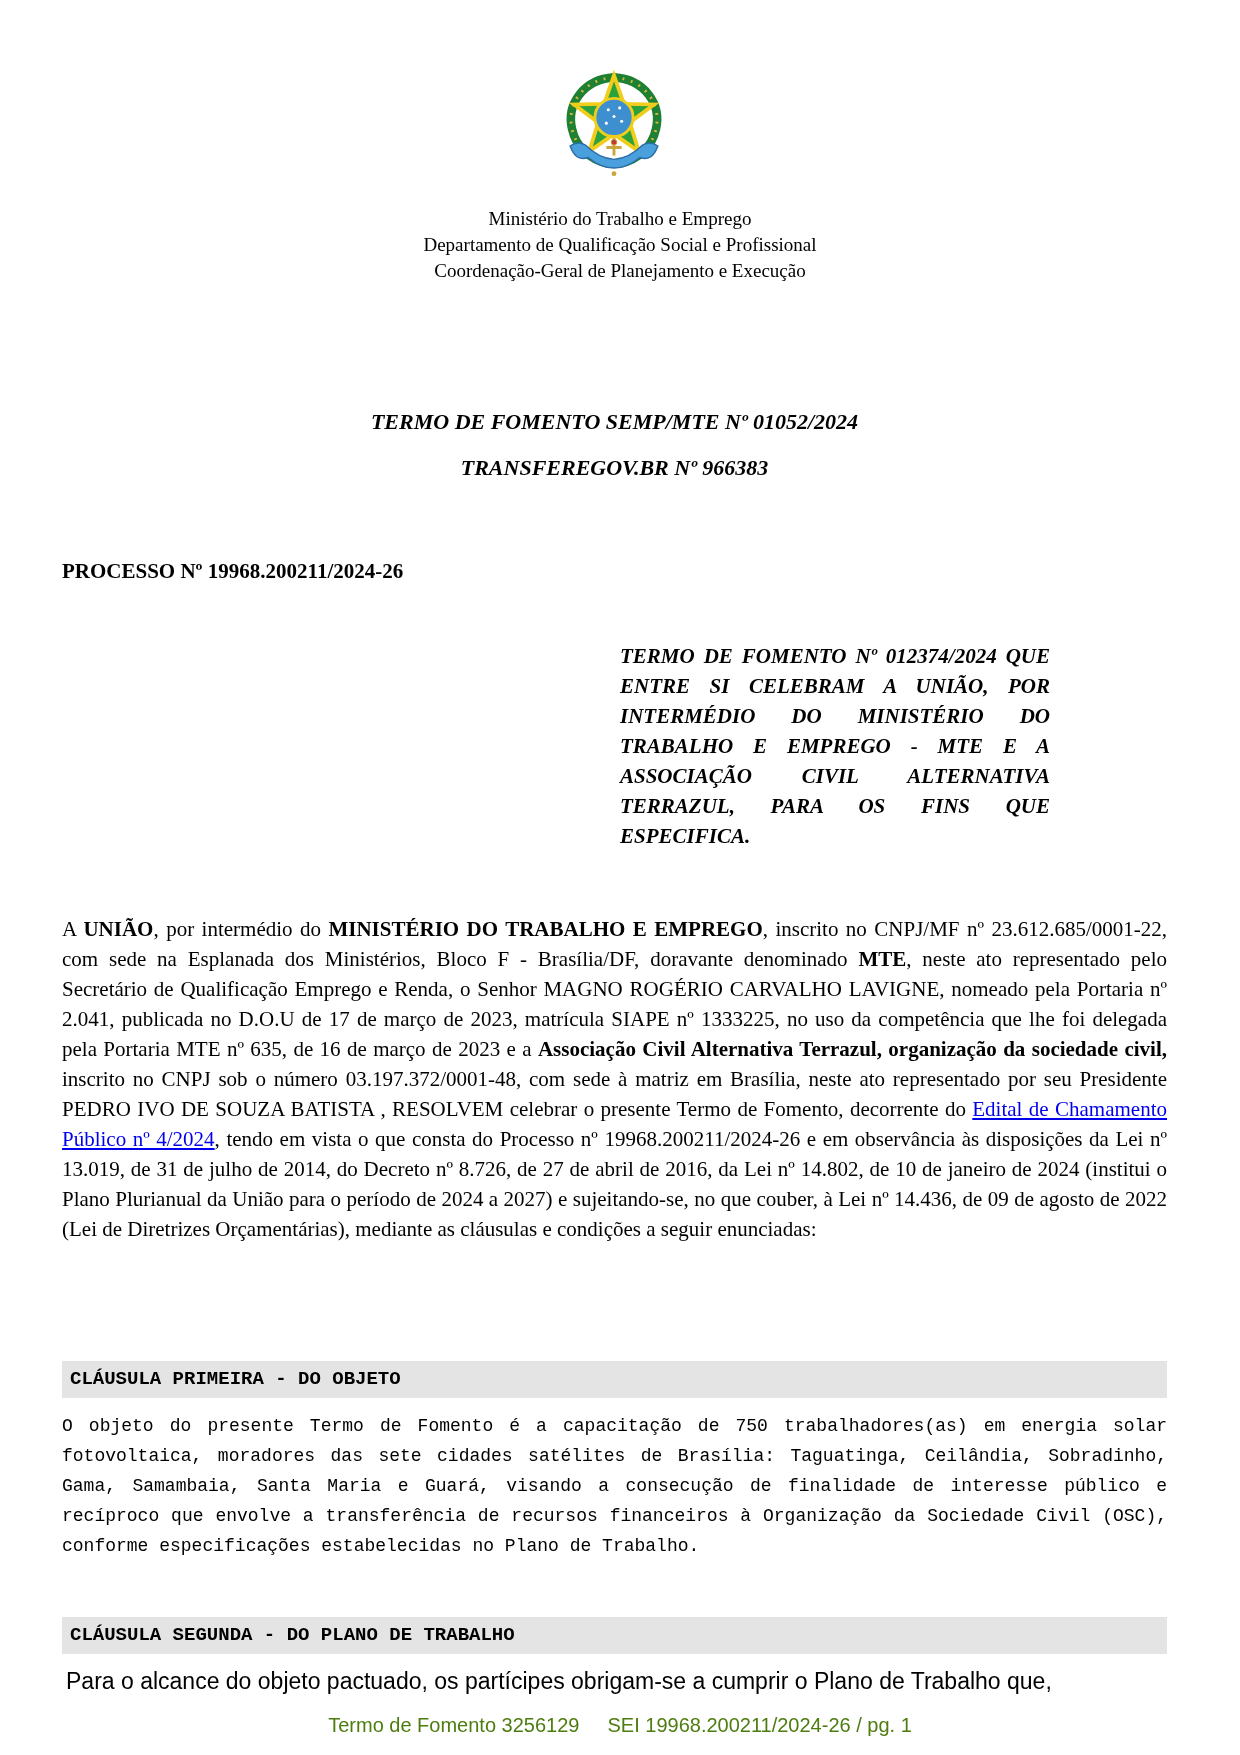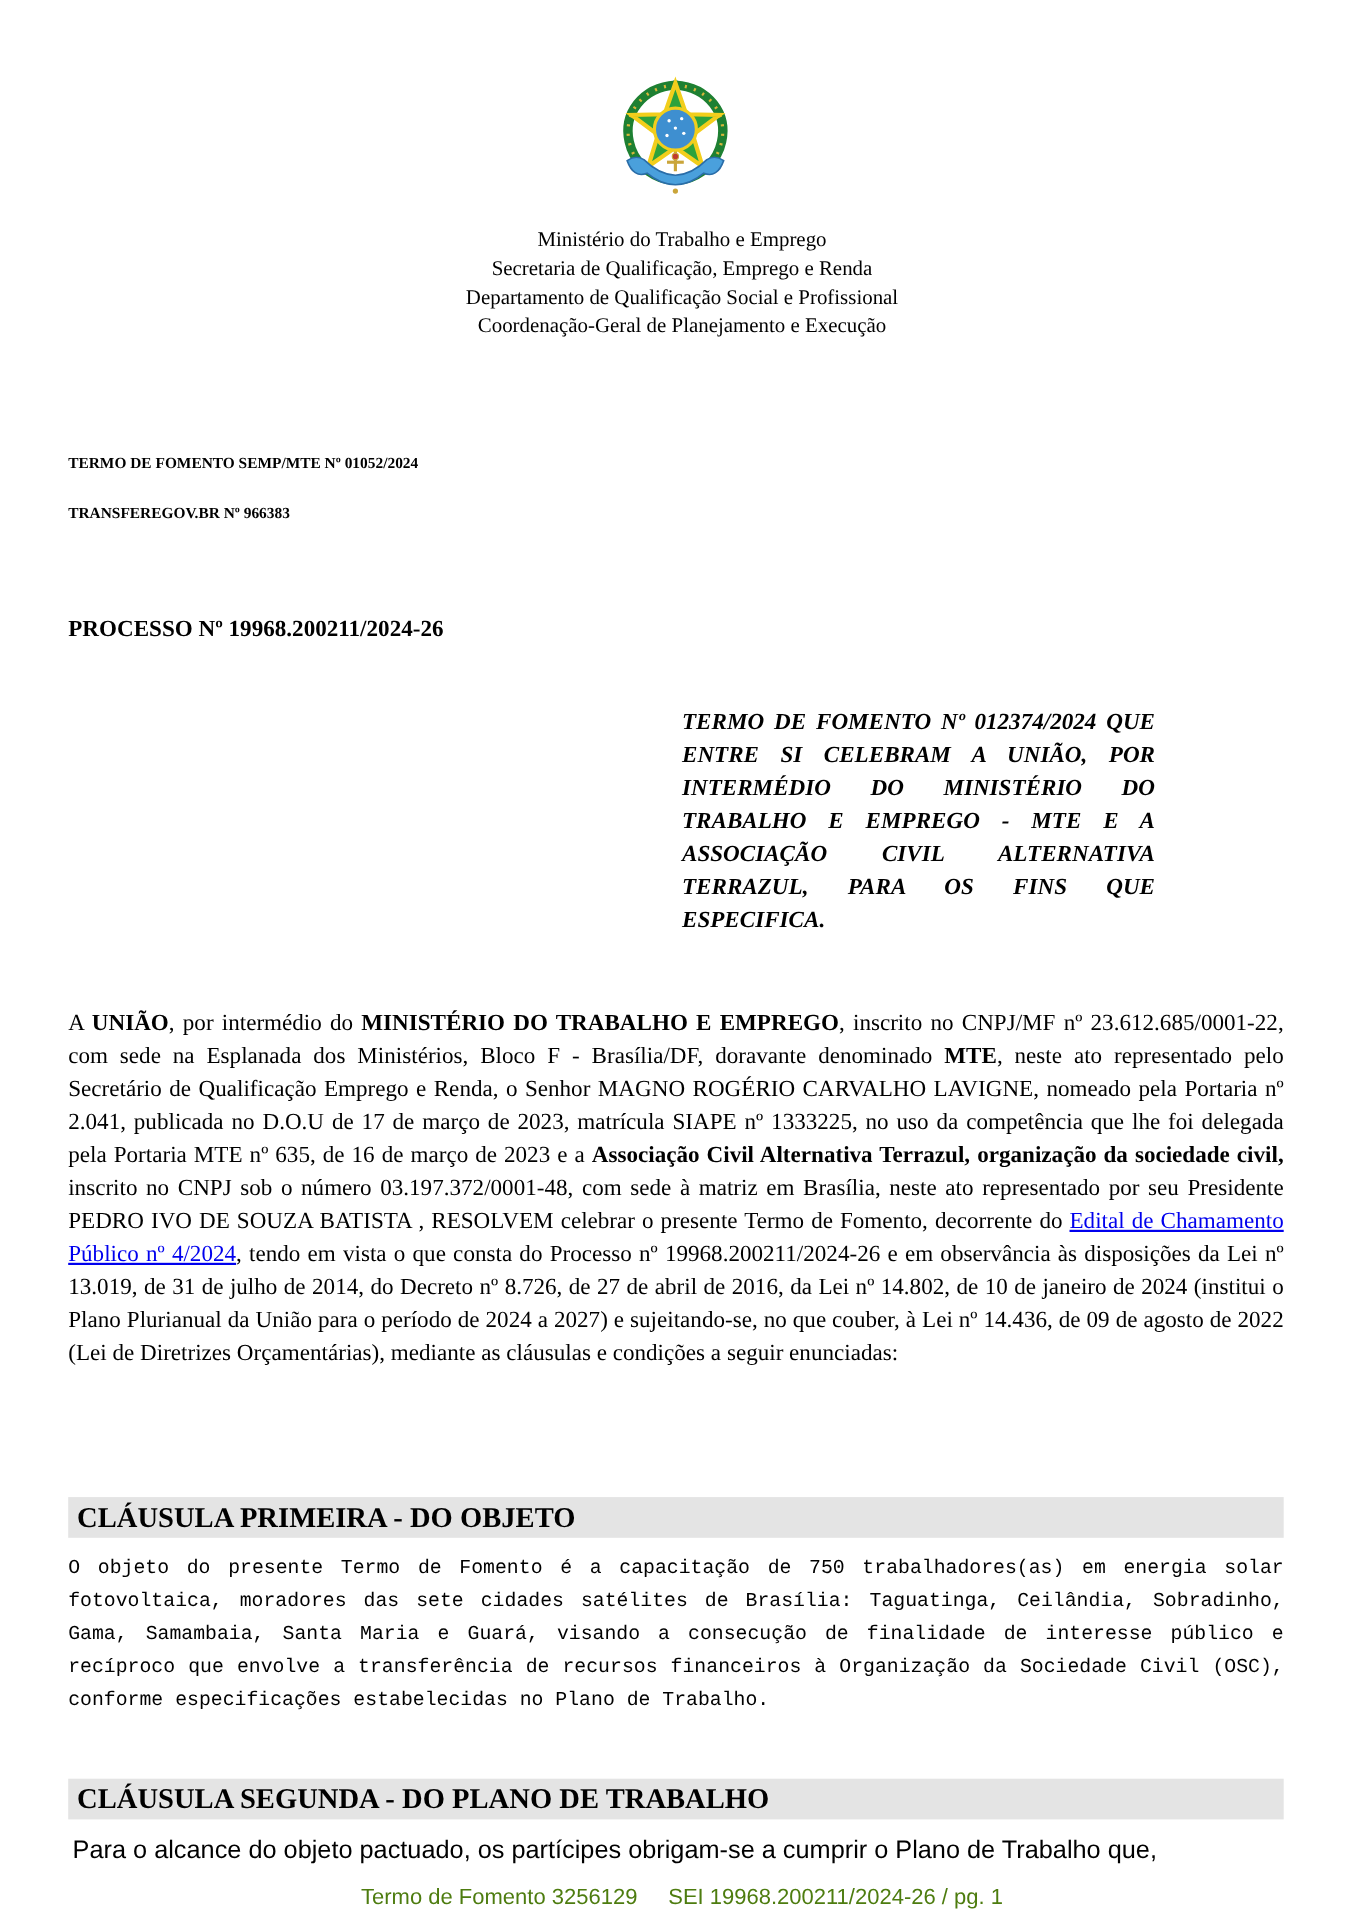--- a/index.html
+++ b/index.html
@@ -13,42 +13,43 @@
     overflow: hidden;
     border-radius: 18px;
   }
   .emblem { position: absolute; left: 551px; top: 64px; }
   .org {
     position: absolute; top: 206px; left: 0; width: 100%;
     text-align: center; font-size: 19px; line-height: 26px;
   }
   .doc-title {
     position: absolute; top: 399px; left: 62px; width: 1105px;
-    font-weight: bold; font-size: 14px; line-height: 46px;
+    text-align: center; font-weight: bold; font-size: 22px; line-height: 46px; font-style: italic;
   }
   .processo {
     position: absolute; top: 559px; left: 62px; width: 1105px;
     font-weight: bold; font-size: 21px;
   }
   .epigraph {
     position: absolute; top: 641px; left: 620px; width: 430px;
     font-weight: bold; font-size: 21px; line-height: 30px;
     text-align: justify;
     font-style: italic;
   }
   .preamble {
     position: absolute; top: 914px; left: 62px; width: 1105px; margin: 0;
     font-size: 21px; line-height: 30px; text-align: justify;
   }
   .preamble .b { font-weight: bold; }
   .doc-link { color: #0000ee; text-decoration: underline; cursor: pointer; }
   .clause-bar {
     position: absolute; left: 62px; width: 1097px; height: 37px;
-    background: #e4e4e4; font-weight: bold; font-size: 26px; line-height: 37px;
+    background: #e4e4e4; font-weight: bold; font-size: 19px; line-height: 37px;
     padding-left: 8px;
+    font-family: Liberation Mono, monospace;
   }
   .bar1 { top: 1361px; }
   .bar2 { top: 1617px; }
   .clause-body {
     position: absolute; left: 62px; width: 1105px; margin: 0;
     font-size: 18px; line-height: 30px; text-align: justify; font-family: Liberation Mono, monospace;
   }
   .body1 { top: 1411px; }
   .body2 {
     position: absolute; left: 62px; top: 1662px; width: 1130px; margin: 4px;
@@ -86,21 +87,20 @@
     <circle cx="66" cy="55" r="1.6" fill="#ffffff"></circle>
     <circle cx="58" cy="62" r="1.6" fill="#ffffff"></circle>
     <circle cx="74" cy="60" r="1.6" fill="#ffffff"></circle>
 
     <path d="M20 86 Q28 80 36 85 Q50 99 66 100 Q82 99 96 85 Q104 80 112 86 Q106 103 93 98 Q80 109 66 109 Q52 109 39 98 Q26 103 20 86 Z" fill="#4aa0dc" stroke="#2a6da8" stroke-width="1.5"></path>
     <circle cx="66" cy="115" r="2.5" fill="#caa53a"></circle>
   </svg>
 
   <div class="org">
     <div>Ministério do Trabalho e Emprego</div>
-    <div>Secretaria de Qualificação, Emprego e Renda</div>
     <div>Departamento de Qualificação Social e Profissional</div>
     <div>Coordenação-Geral de Planejamento e Execução</div>
   </div>
 
   <div class="doc-title">
     <div>TERMO DE FOMENTO SEMP/MTE Nº 01052/2024</div>
     <div>TRANSFEREGOV.BR Nº 966383</div>
   </div>
 
   <div class="processo">PROCESSO Nº 19968.200211/2024-26</div>

